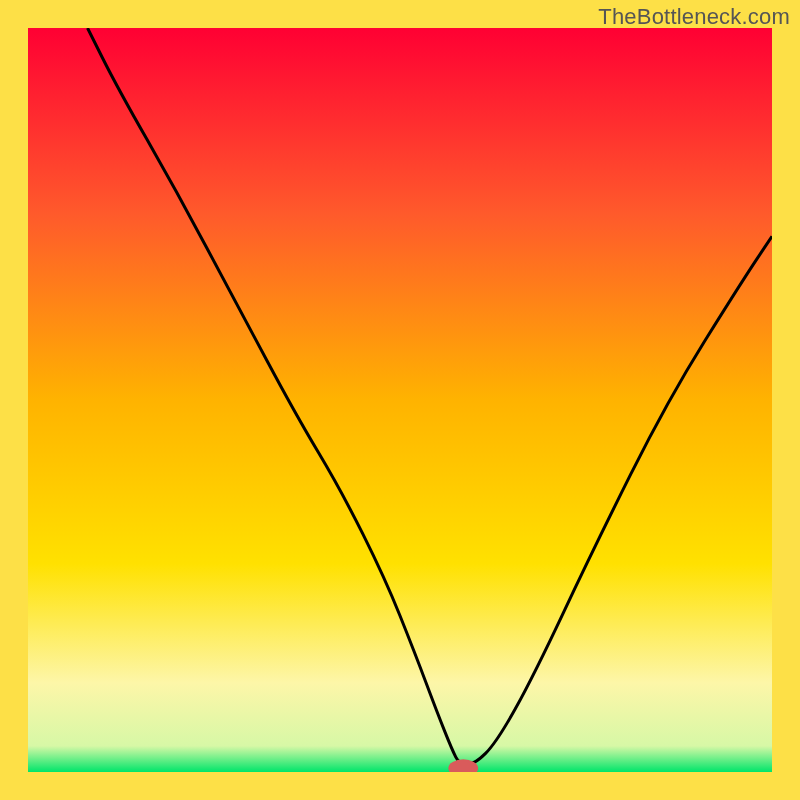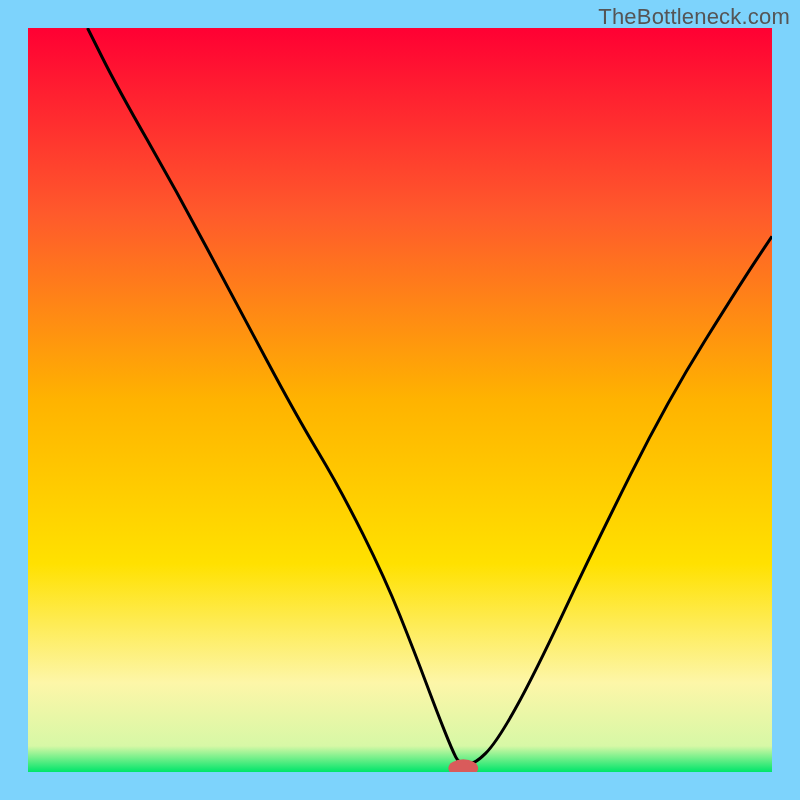--- a/index.html
+++ b/index.html
@@ -8,21 +8,21 @@
     width: 800px;
     height: 800px;
     background: #000;
     font-family: Arial, Helvetica, sans-serif;
     overflow: hidden;
   }
   .frame {
     position: relative;
     width: 800px;
     height: 800px;
-    background: #7dd3fc;
+    background: #fde047;
   }
   .watermark {
     position: absolute;
     top: 4px;
     right: 10px;
     color: #555555;
     font-size: 22px;
     font-weight: 500;
     letter-spacing: 0.2px;
     z-index: 5;

